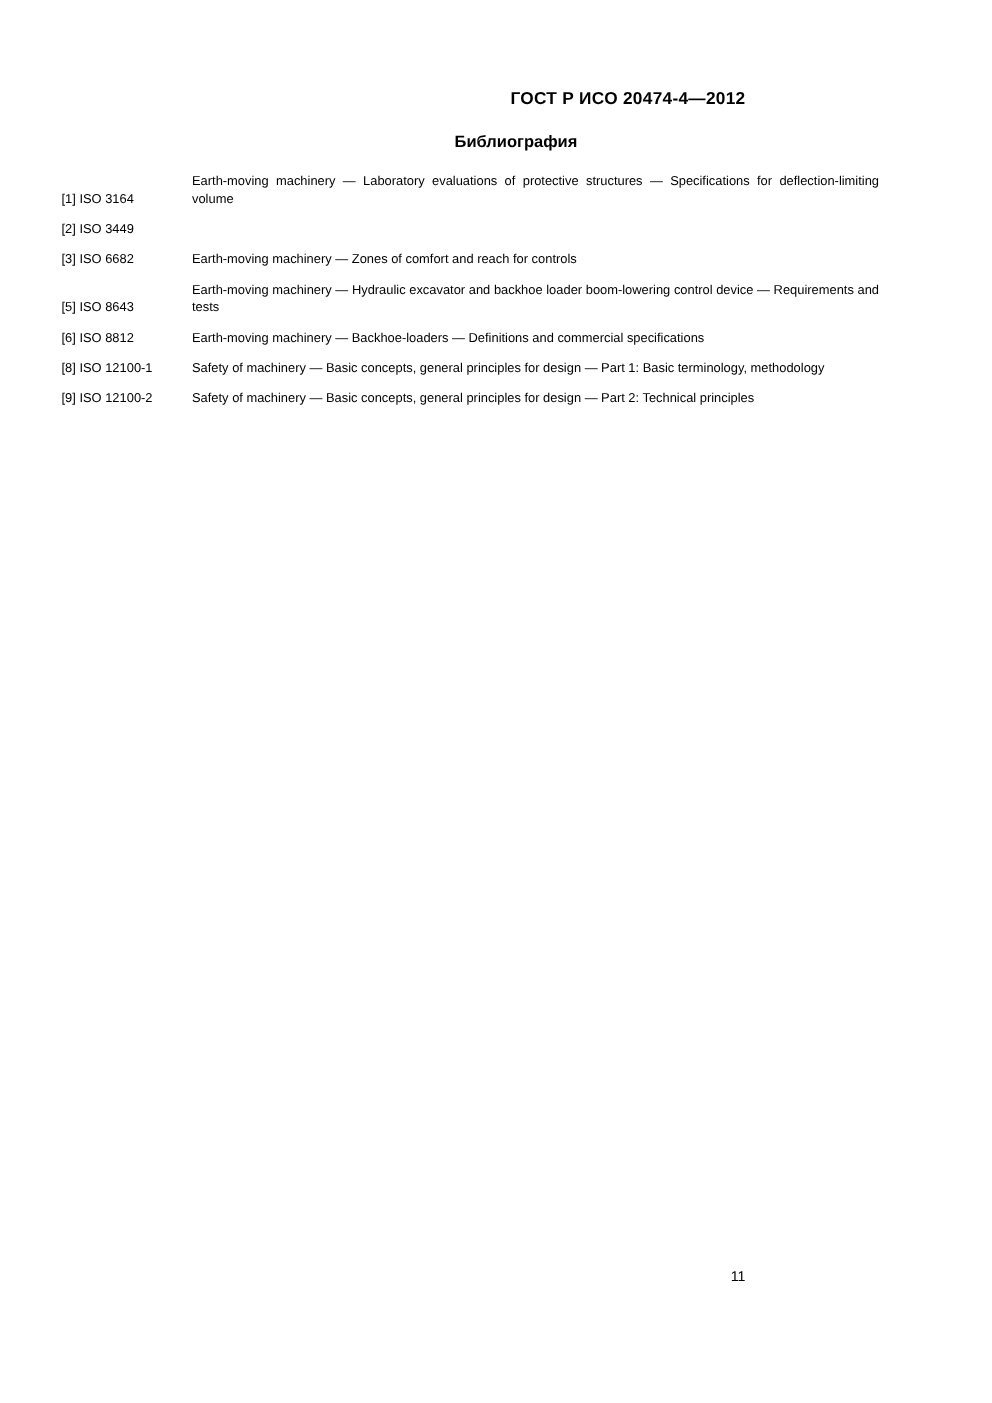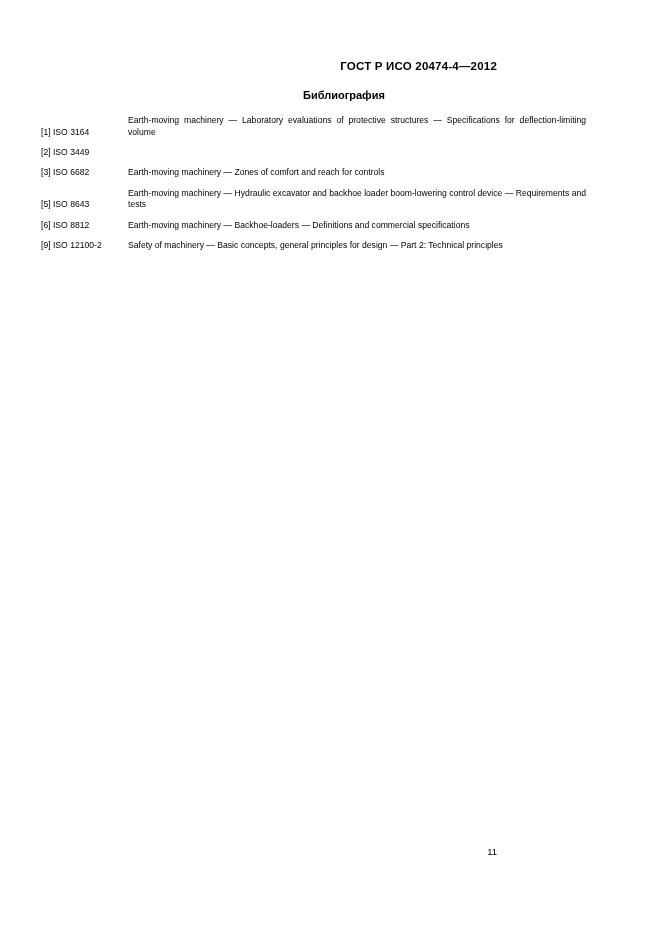--- a/index.html
+++ b/index.html
@@ -104,20 +104,24 @@
       <div class="entry-ref">[5] ISO 8643</div>
       <div class="entry-text">Earth-moving machinery — Hydraulic excavator and backhoe loader boom-lowering control device — Requirements and tests</div>
     </div>
 
     <div class="entry">
       <div class="entry-ref">[6] ISO 8812</div>
       <div class="entry-text">Earth-moving machinery — Backhoe-loaders — Definitions and commercial specifications</div>
     </div>
 
 
+    <div class="entry">
+      <div class="entry-ref">[8] ISO 12100-1</div>
+      <div class="entry-text">Safety of machinery — Basic concepts, general principles for design — Part 1: Basic terminology, methodology</div>
+    </div>
 
     <div class="entry">
       <div class="entry-ref">[9] ISO 12100-2</div>
       <div class="entry-text">Safety of machinery — Basic concepts, general principles for design — Part 2: Technical principles</div>
     </div>
 
   </div>
 
   <div class="page-number">11</div>
 

